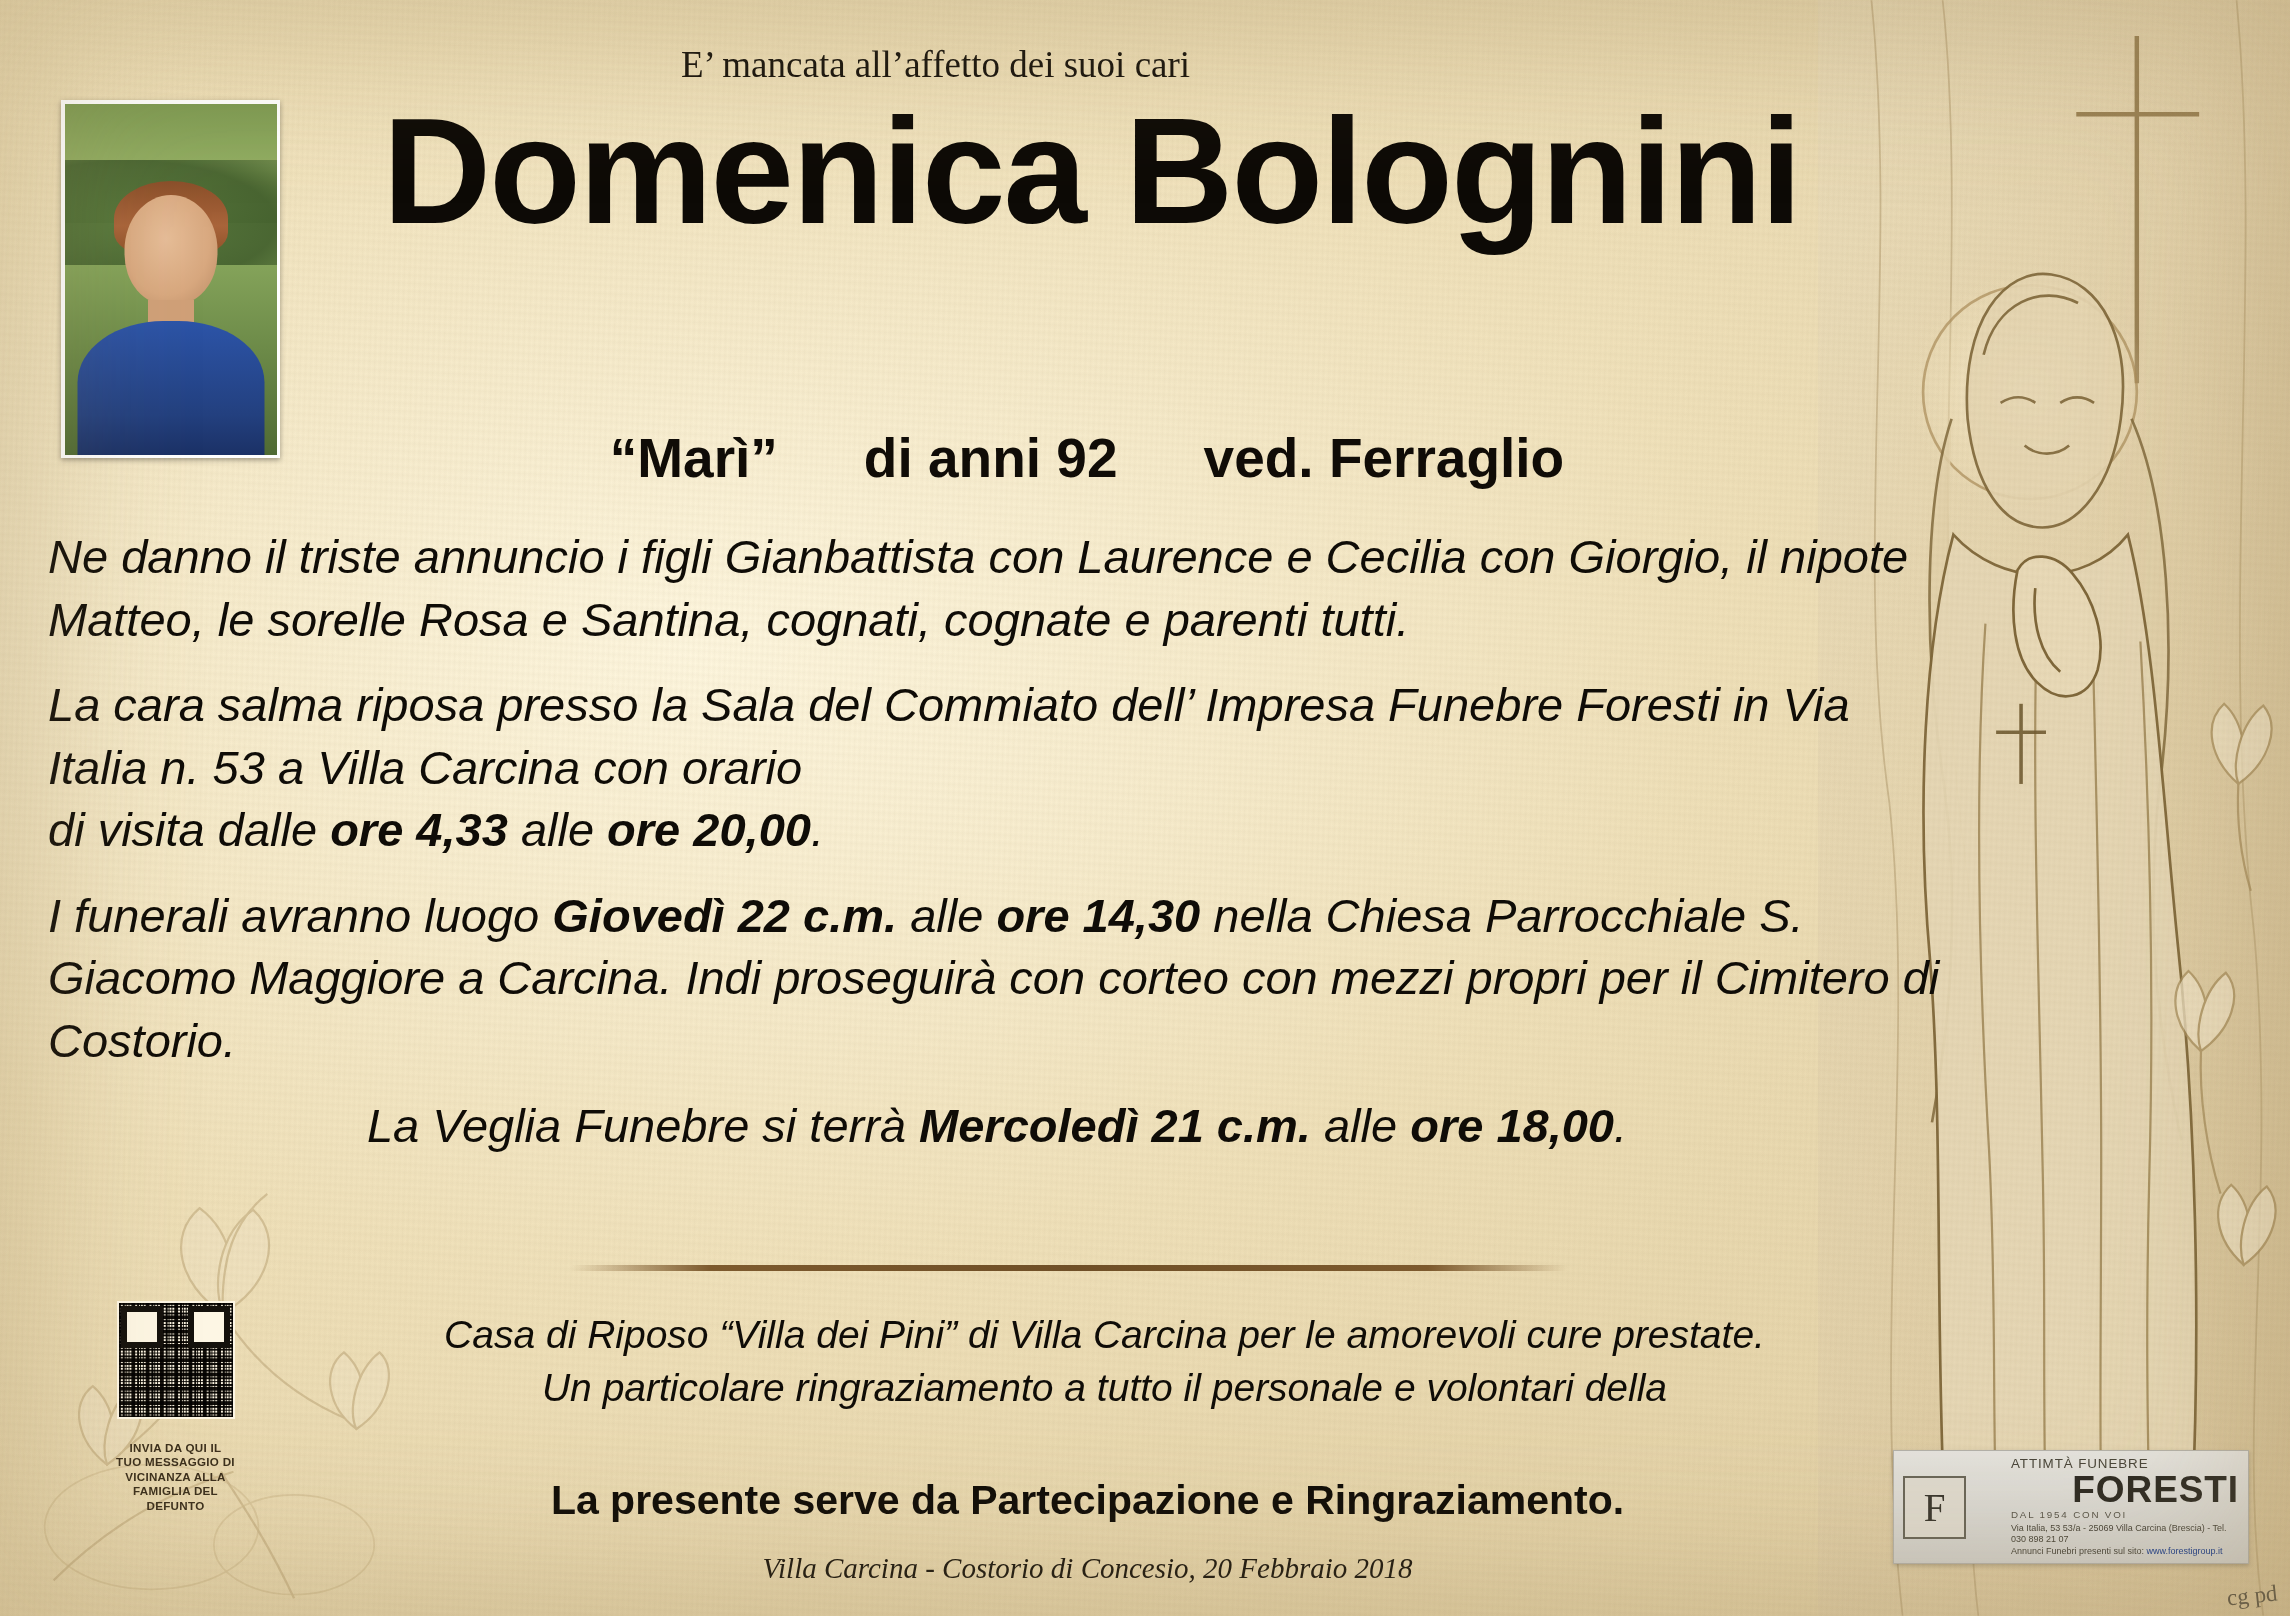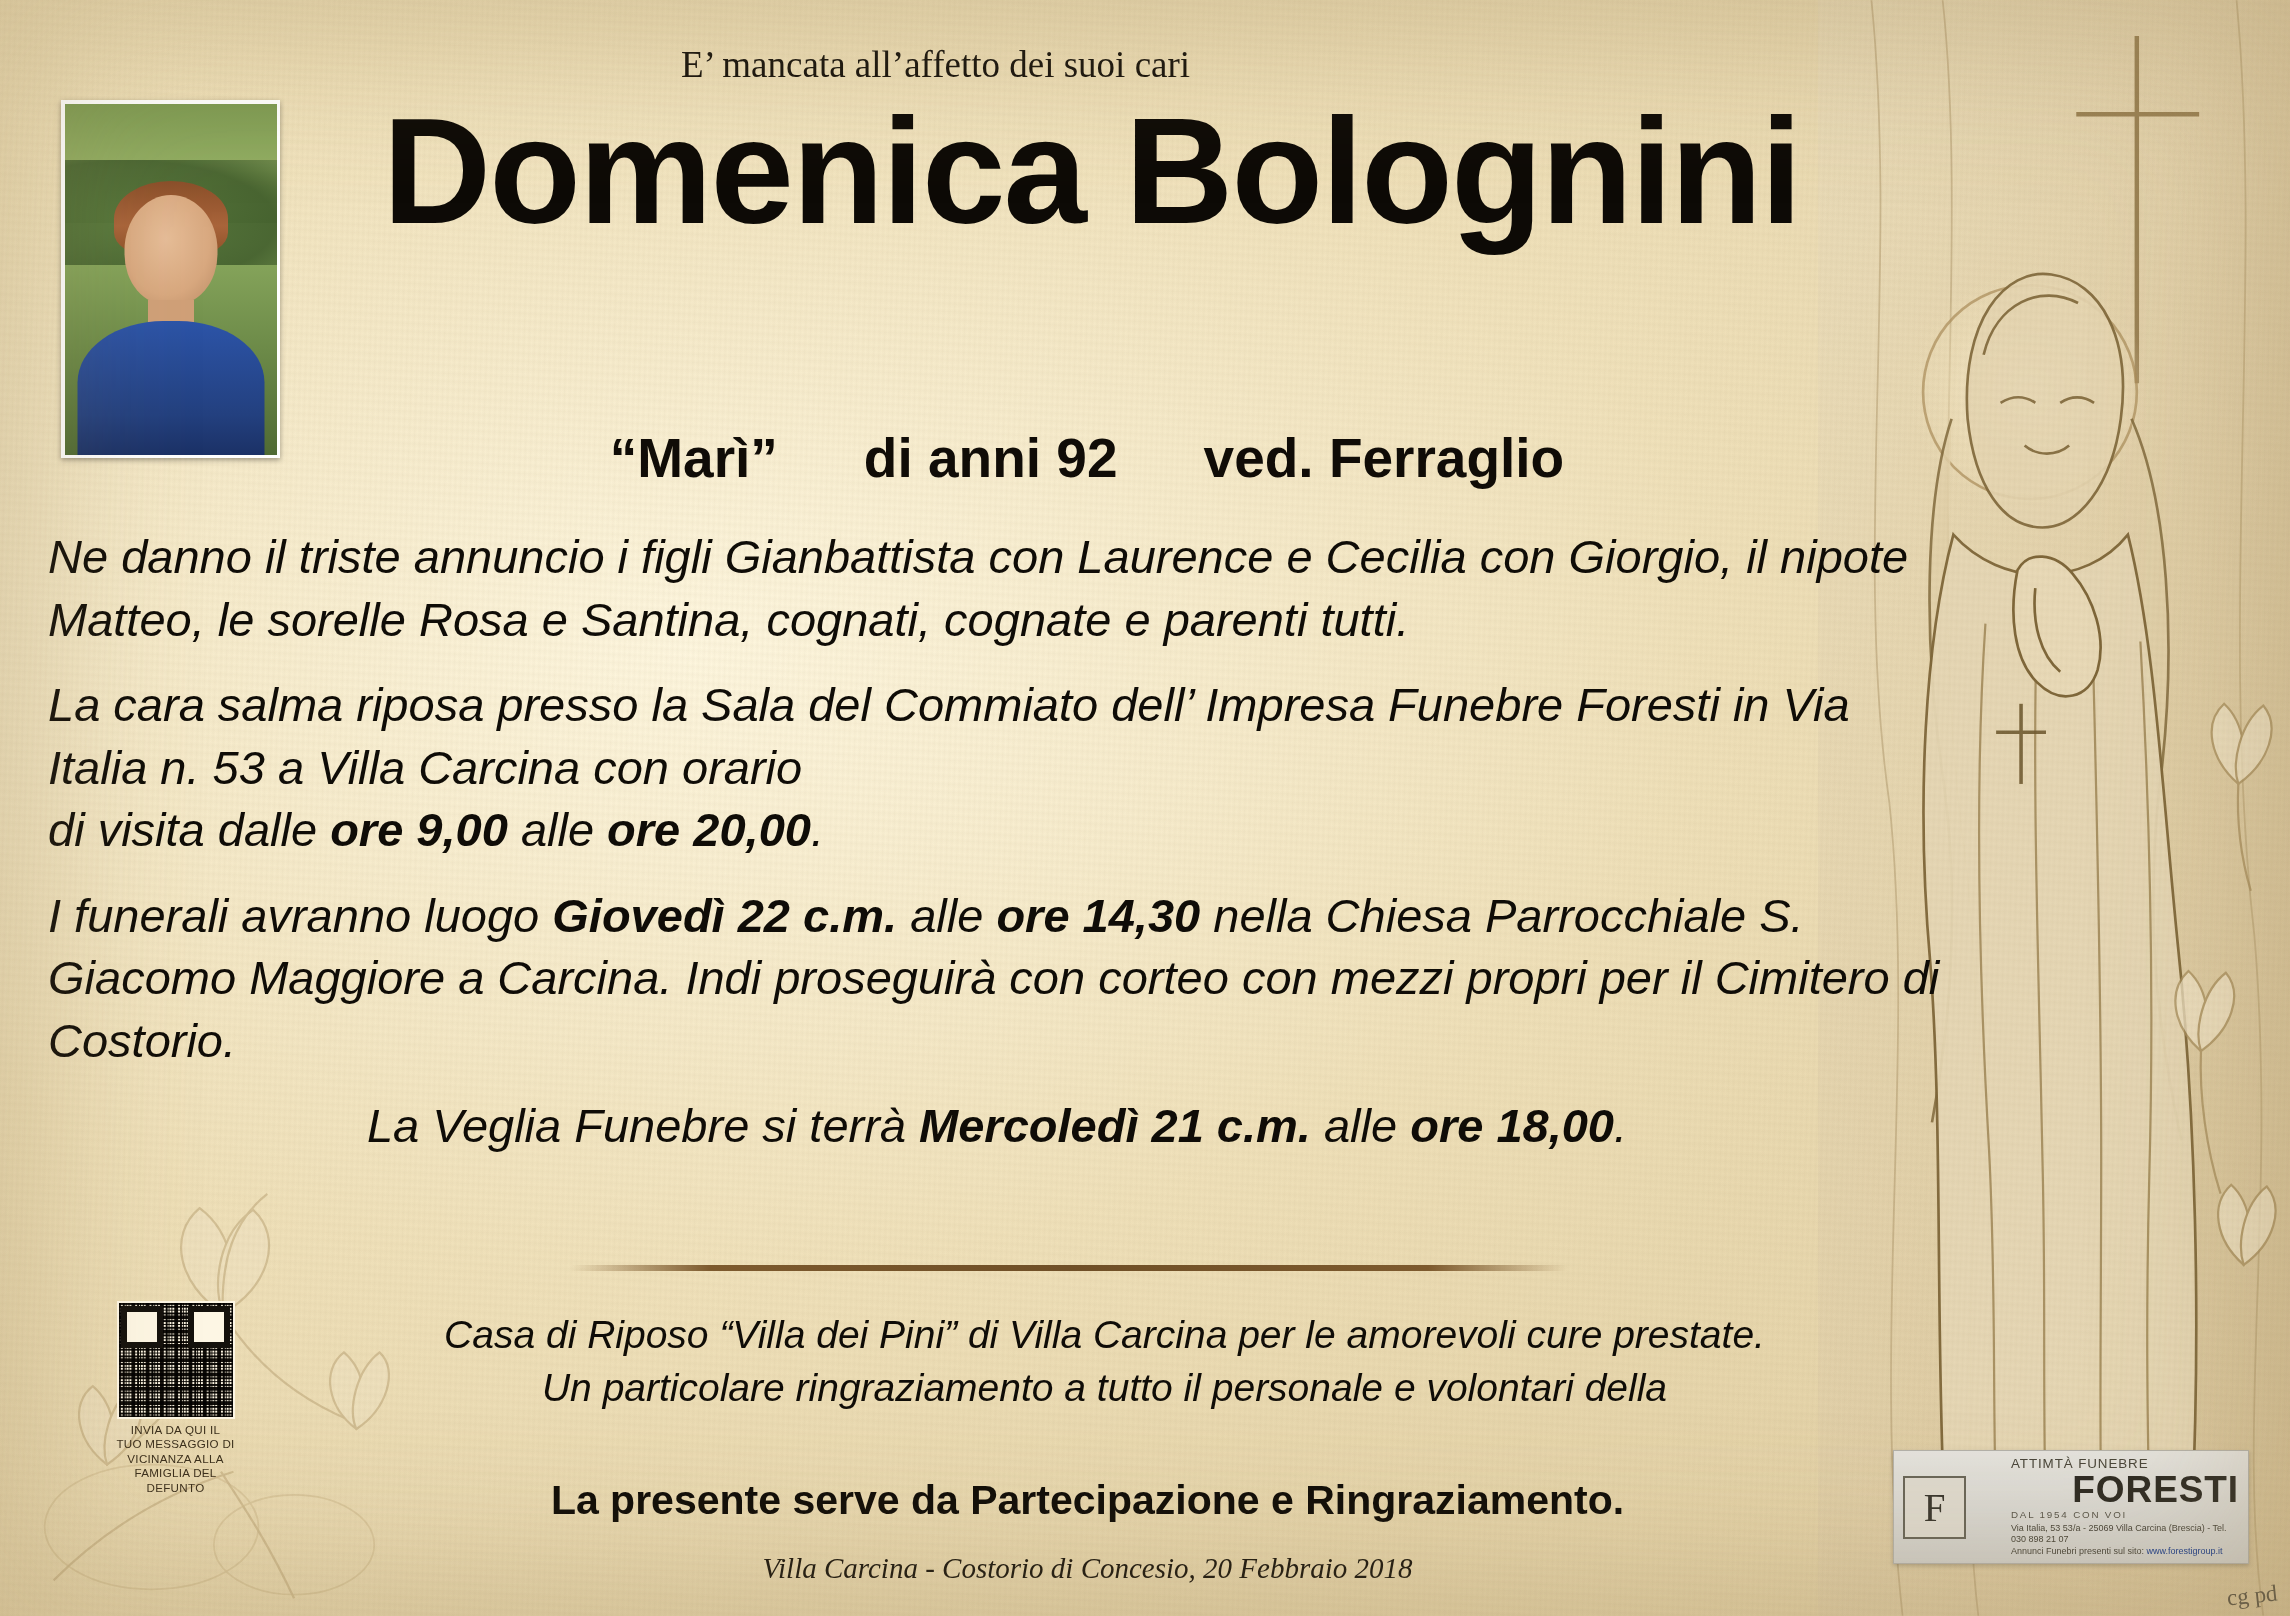--- a/index.html
+++ b/index.html
@@ -252,23 +252,23 @@
   .qr::before, .qr::after {
     content: "";
     position: absolute;
     width: 30px; height: 30px;
     border: 6.2px solid #14110c;
     background: #fdf6e4;
   }
   .qr::before { left: 2.7px; top: 2.7px; }
   .qr::after { right: 2.7px; top: 2.7px; }
   .qr-caption {
-    margin-top: 4px;
+    margin-top: 22px;
     font-size: 11.6px;
-    font-weight: normal;
+    font-weight: bold;
     line-height: 1.25;
     color: #3b2f1c;
     letter-spacing: 0.3px;
   }
 
   
   .logo-box {
     position: absolute;
     right: 41px;
     bottom: 52px;
@@ -435,21 +435,21 @@
 
   <div class="body-text">
 
     <div class="para">
       <span>Ne danno il triste annuncio i figli Gianbattista con Laurence e Cecilia con Giorgio, il nipote Matteo, le sorelle Rosa e Santina, cognati, cognate e parenti tutti.</span>
     </div>
 
     <div class="para">
       <span>La cara salma riposa presso la Sala del Commiato dell’ Impresa Funebre Foresti in Via Italia n. 53 a Villa Carcina con orario</span>
       <br>
-      <span>di visita dalle </span><span class="b">ore 9,00</span><span> alle </span><span class="b">ore 20,00</span><span>.</span>
+      <span>di visita dalle </span><span class="b">ore 4,33</span><span> alle </span><span class="b">ore 20,00</span><span>.</span>
     </div>
 
     <div class="para">
       <span>I funerali avranno luogo </span><span class="b">Giovedì 22 c.m.</span><span> alle </span><span class="b">ore 14,30</span><span> nella Chiesa Parrocchiale S. Giacomo Maggiore a Carcina. Indi proseguirà con corteo con mezzi propri per il Cimitero di Costorio.</span>
     </div>
 
     <div class="para center">
       <span>La Veglia Funebre si terrà </span><span class="b">Mercoledì 21 c.m.</span><span> alle </span><span class="b">ore 18,00</span><span>.</span>
     </div>
 

